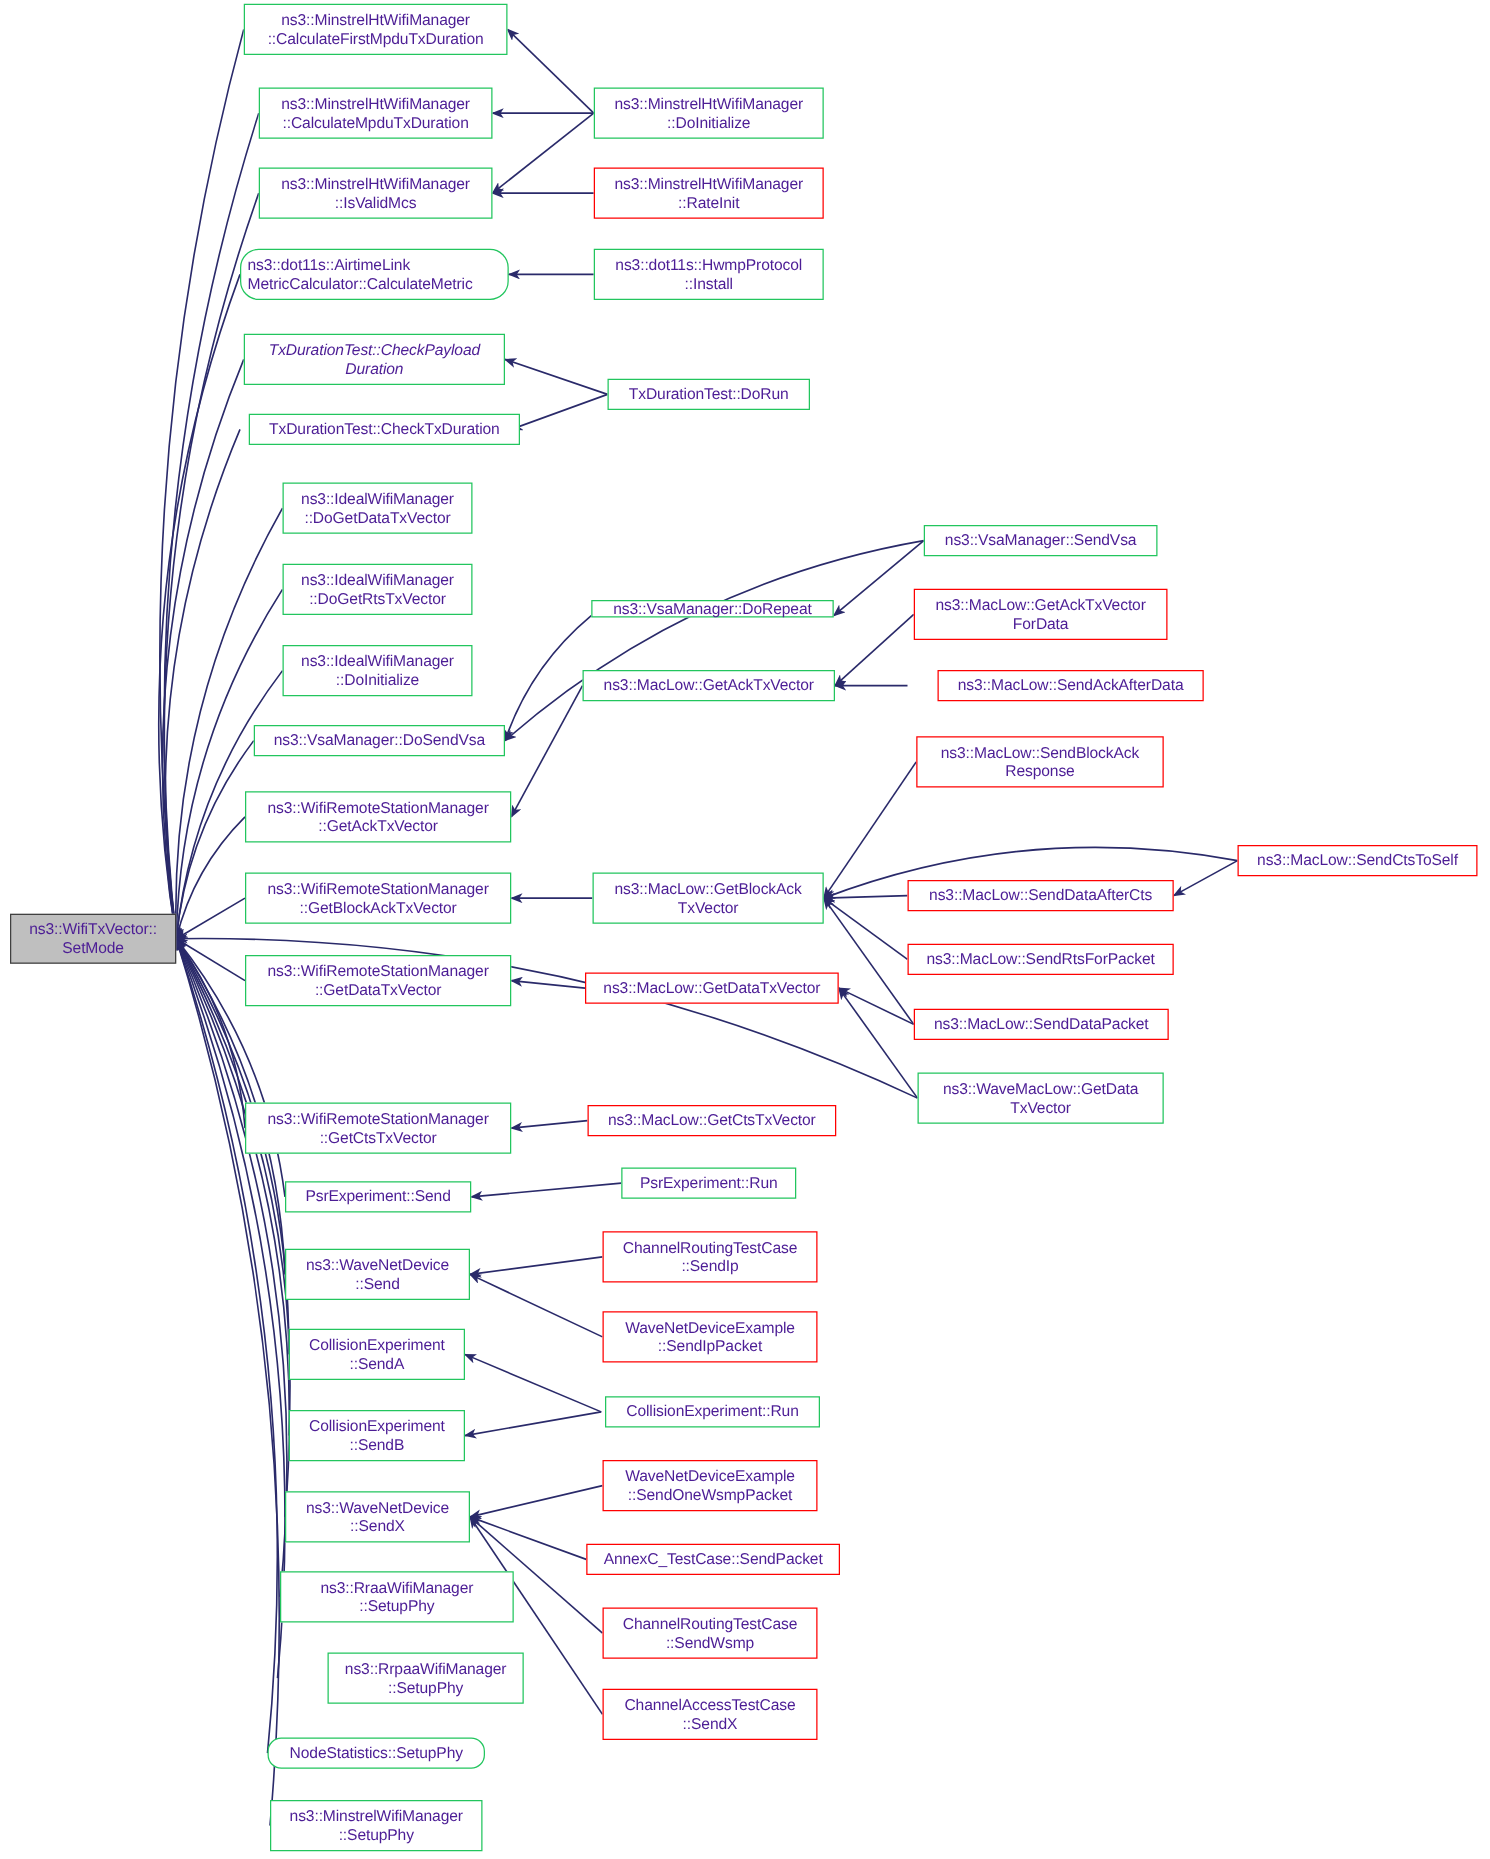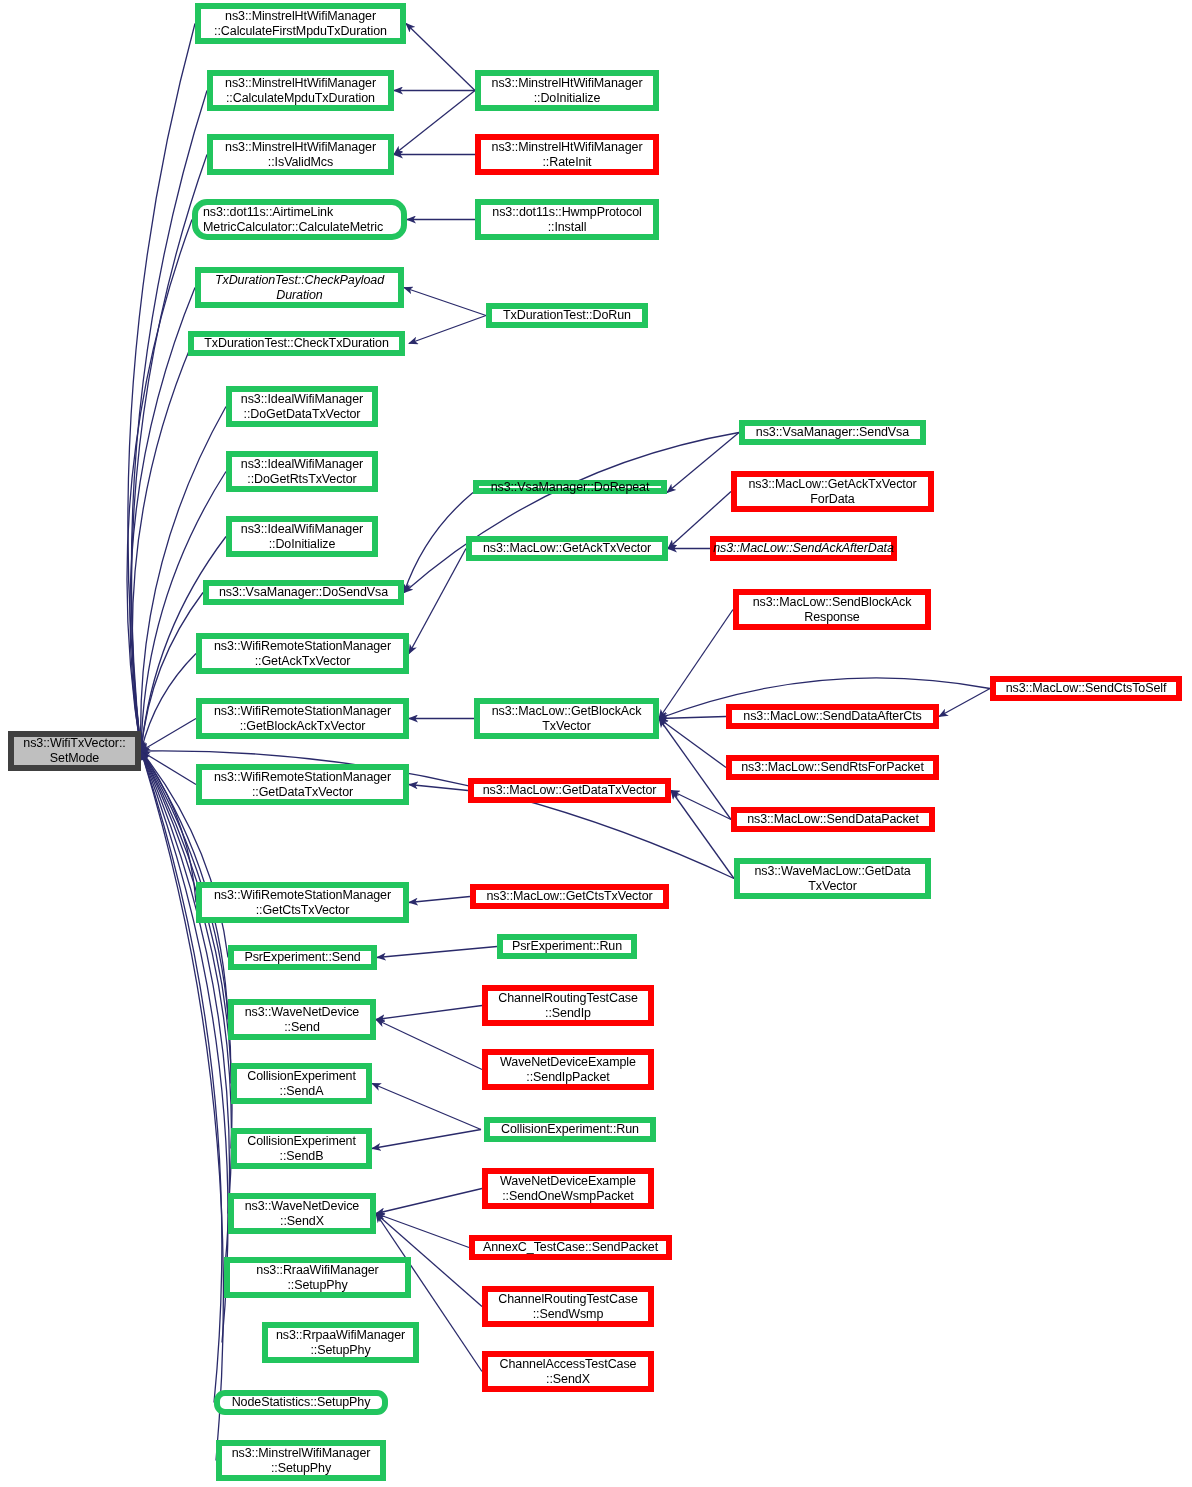--- a/index.html
+++ b/index.html
@@ -19,23 +19,23 @@
     position: absolute;
     left: 0;
     top: 0;
     width: 1192px;
     height: 1487px;
     pointer-events: none;
   }
   .node {
     position: absolute;
     box-sizing: border-box;
-    border: 6px solid #22c55e;
+    border: 1px solid #22c55e;
     background: #ffffff;
-    color: #000000;
+    color: #4c1d95;
     font-size: 12.5px;
     line-height: 15px;
     text-align: center;
     display: flex;
     align-items: center;
     justify-content: center;
     white-space: pre-line;
     letter-spacing: -0.1px;
     z-index: 3;
   }
@@ -129,21 +129,21 @@
       <div class="node" style="left: 195px; top: 3px; width: 211px; height: 41px;">ns3::MinstrelHtWifiManager
 ::CalculateFirstMpduTxDuration</div>
       <div class="node" style="left: 207px; top: 70px; width: 187px; height: 41px;">ns3::MinstrelHtWifiManager
 ::CalculateMpduTxDuration</div>
       <div class="node" style="left: 207px; top: 134px; width: 187px; height: 41px;">ns3::MinstrelHtWifiManager
 ::IsValidMcs</div>
       <div class="node leftalign" style="left: 192px; top: 199px; width: 215px; height: 41px;">ns3::dot11s::AirtimeLink
 MetricCalculator::CalculateMetric</div>
       <div class="node" style="left: 195px; top: 267px; width: 209px; height: 41px; font-style: italic;">TxDurationTest::CheckPayload
 Duration</div>
-      <div class="node" style="left: 188px; top: 331px; width: 217px; height: 25px;">TxDurationTest::CheckTxDuration</div>
+      <div class="node" style="left: 199px; top: 331px; width: 217px; height: 25px;">TxDurationTest::CheckTxDuration</div>
       <div class="node" style="left: 226px; top: 386px; width: 152px; height: 41px;">ns3::IdealWifiManager
 ::DoGetDataTxVector</div>
       <div class="node" style="left: 226px; top: 451px; width: 152px; height: 41px;">ns3::IdealWifiManager
 ::DoGetRtsTxVector</div>
       <div class="node" style="left: 226px; top: 516px; width: 152px; height: 41px;">ns3::IdealWifiManager
 ::DoInitialize</div>
       <div class="node" style="left: 203px; top: 580px; width: 201px; height: 25px;">ns3::VsaManager::DoSendVsa</div>
       <div class="node" style="left: 196px; top: 633px; width: 213px; height: 41px;">ns3::WifiRemoteStationManager
 ::GetAckTxVector</div>
       <div class="node" style="left: 196px; top: 698px; width: 213px; height: 41px;">ns3::WifiRemoteStationManager
@@ -190,21 +190,21 @@
       <div class="node red" style="left: 482px; top: 1168px; width: 172px; height: 41px;">WaveNetDeviceExample
 ::SendOneWsmpPacket</div>
       <div class="node red" style="left: 469px; top: 1235px; width: 203px; height: 25px;">AnnexC_TestCase::SendPacket</div>
       <div class="node red" style="left: 482px; top: 1286px; width: 172px; height: 41px;">ChannelRoutingTestCase
 ::SendWsmp</div>
       <div class="node red" style="left: 482px; top: 1351px; width: 172px; height: 41px;">ChannelAccessTestCase
 ::SendX</div>
       <div class="node" style="left: 739px; top: 420px; width: 187px; height: 25px;">ns3::VsaManager::SendVsa</div>
       <div class="node red" style="left: 731px; top: 471px; width: 203px; height: 41px;">ns3::MacLow::GetAckTxVector
 ForData</div>
-      <div class="node red" style="left: 710px; top: 536px; width: 187px; height: 25px; font-style: italic;">ns3::MacLow::SendAckAfterData</div>
+      <div class="node red" style="left: 750px; top: 536px; width: 213px; height: 25px;">ns3::MacLow::SendAckAfterData</div>
       <div class="node red" style="left: 733px; top: 589px; width: 198px; height: 41px;">ns3::MacLow::SendBlockAck
 Response</div>
       <div class="node red" style="left: 726px; top: 704px; width: 213px; height: 25px;">ns3::MacLow::SendDataAfterCts</div>
       <div class="node red" style="left: 726px; top: 755px; width: 213px; height: 25px;">ns3::MacLow::SendRtsForPacket</div>
       <div class="node red" style="left: 731px; top: 807px; width: 204px; height: 25px;">ns3::MacLow::SendDataPacket</div>
       <div class="node" style="left: 734px; top: 858px; width: 197px; height: 41px;">ns3::WaveMacLow::GetData
 TxVector</div>
       <div class="node red" style="left: 990px; top: 676px; width: 192px; height: 25px;">ns3::MacLow::SendCtsToSelf</div>
     </div>
 </div>

